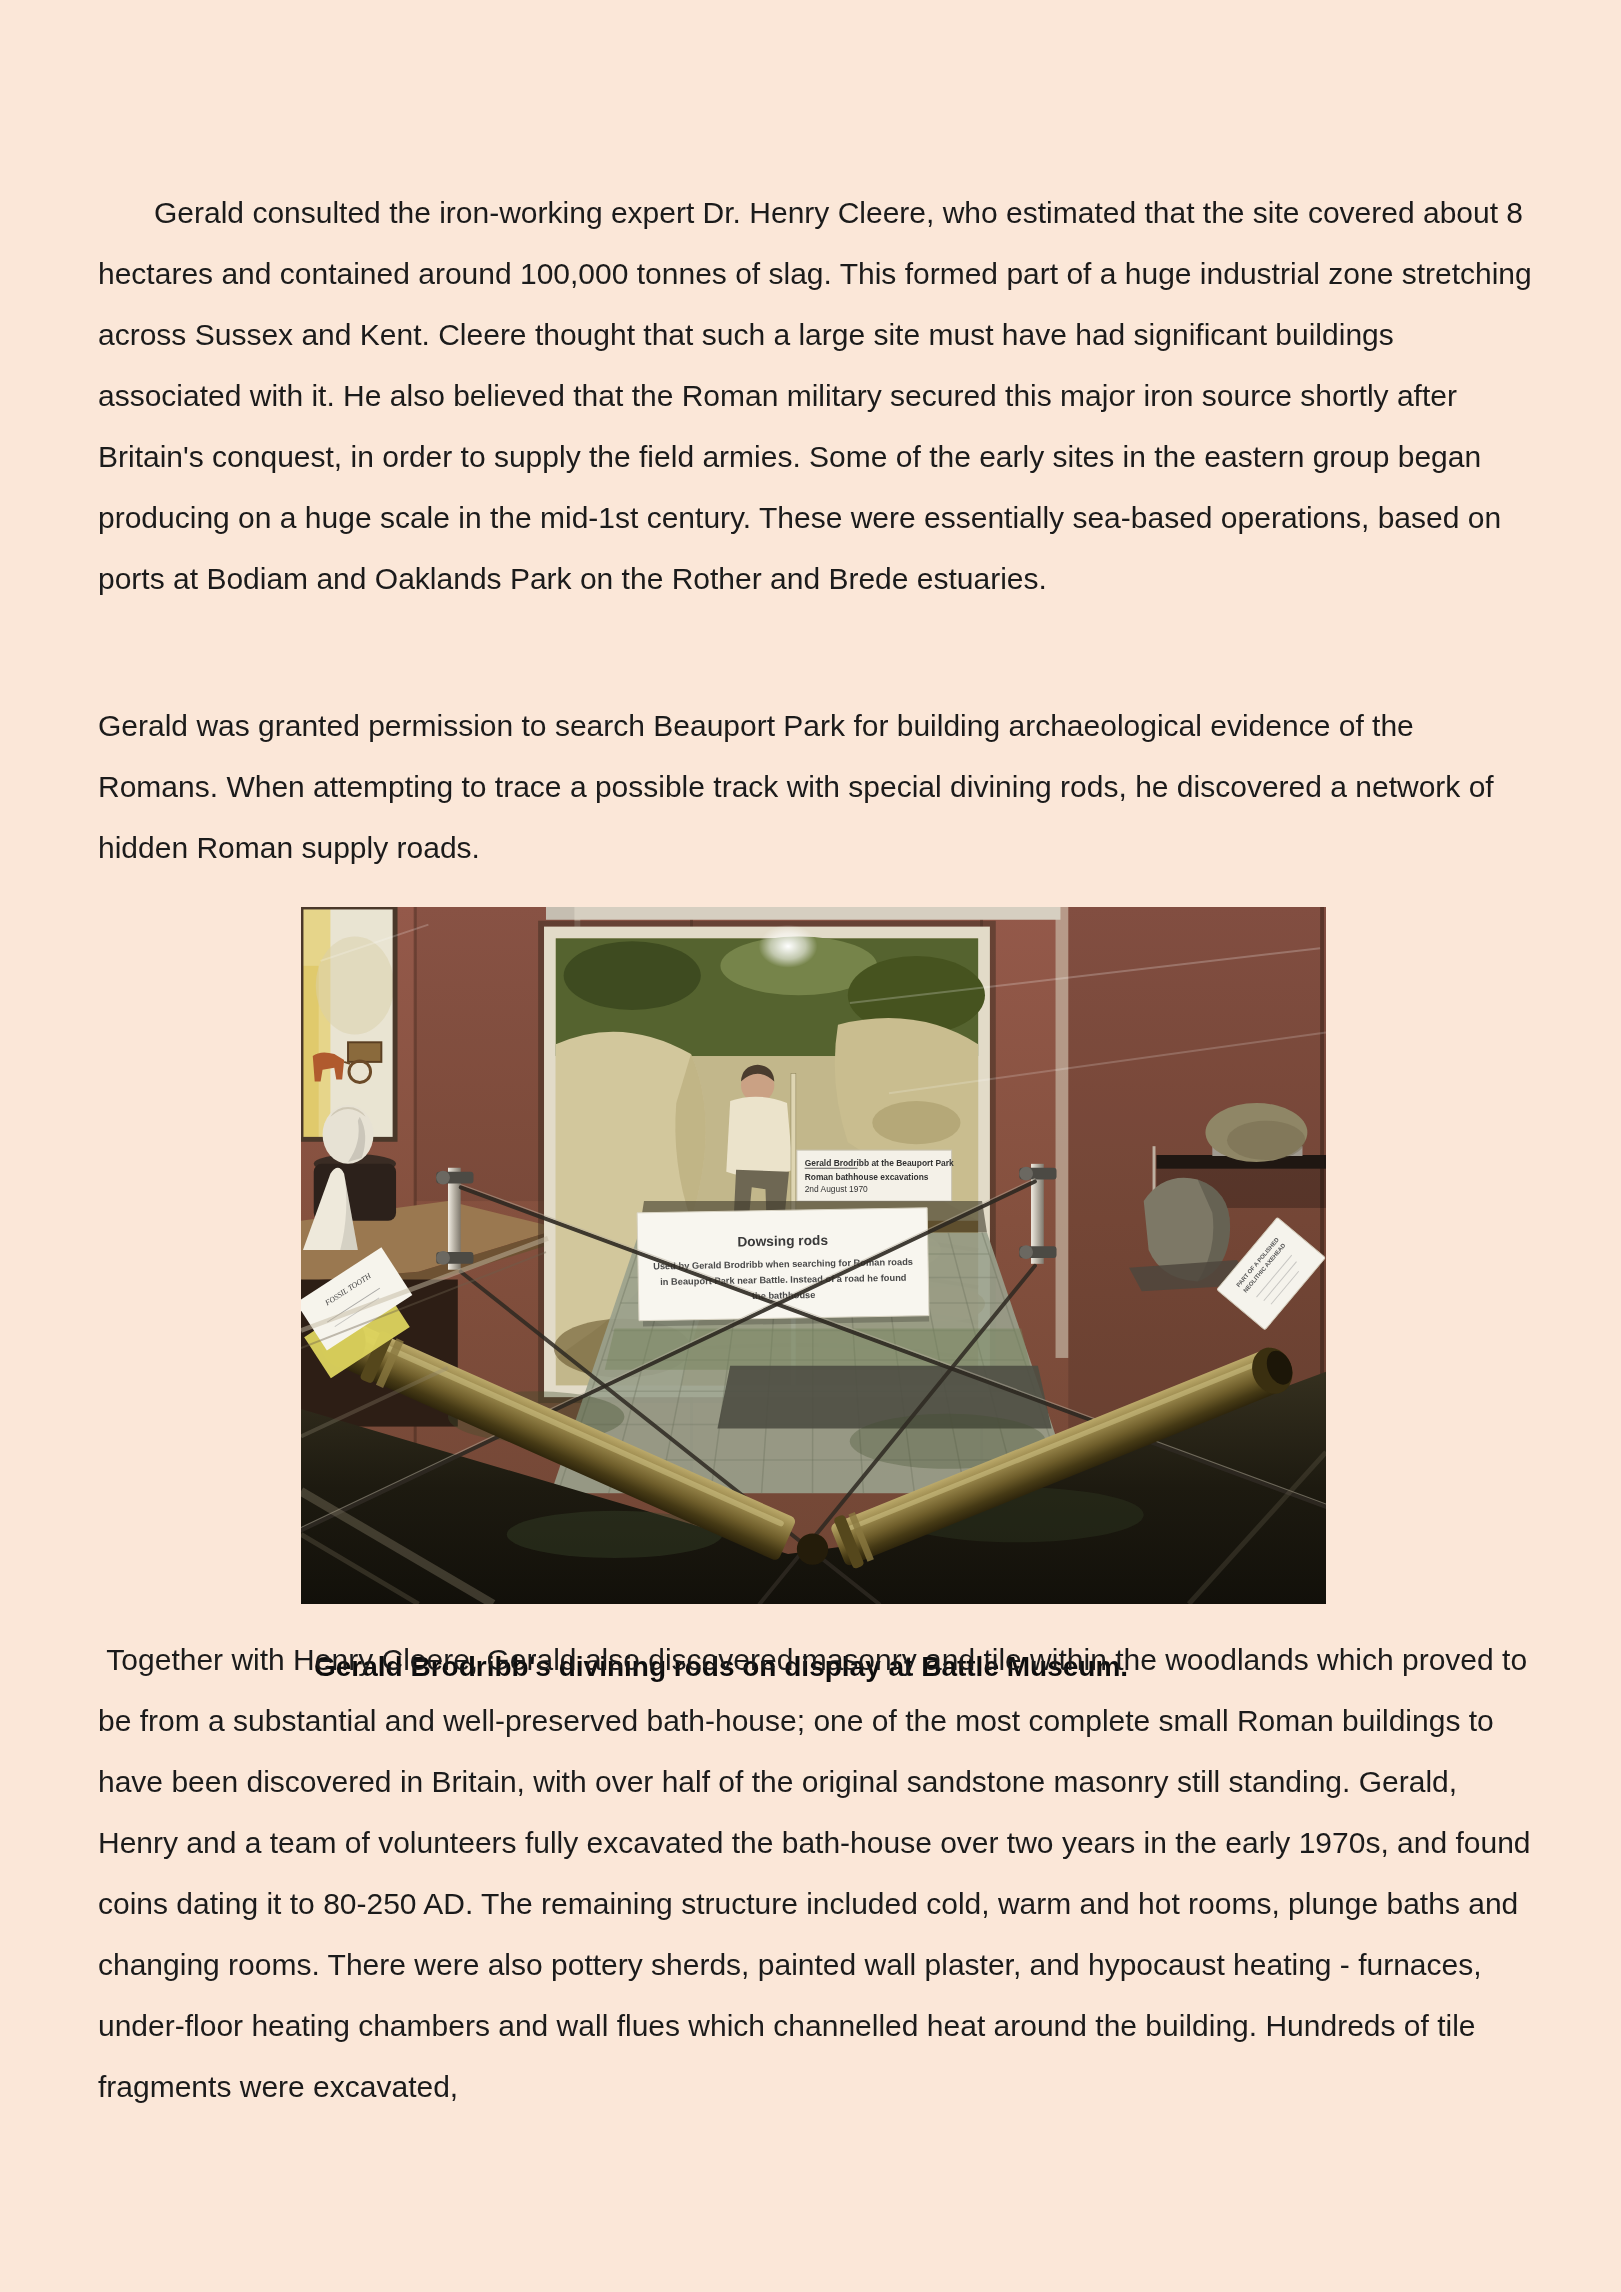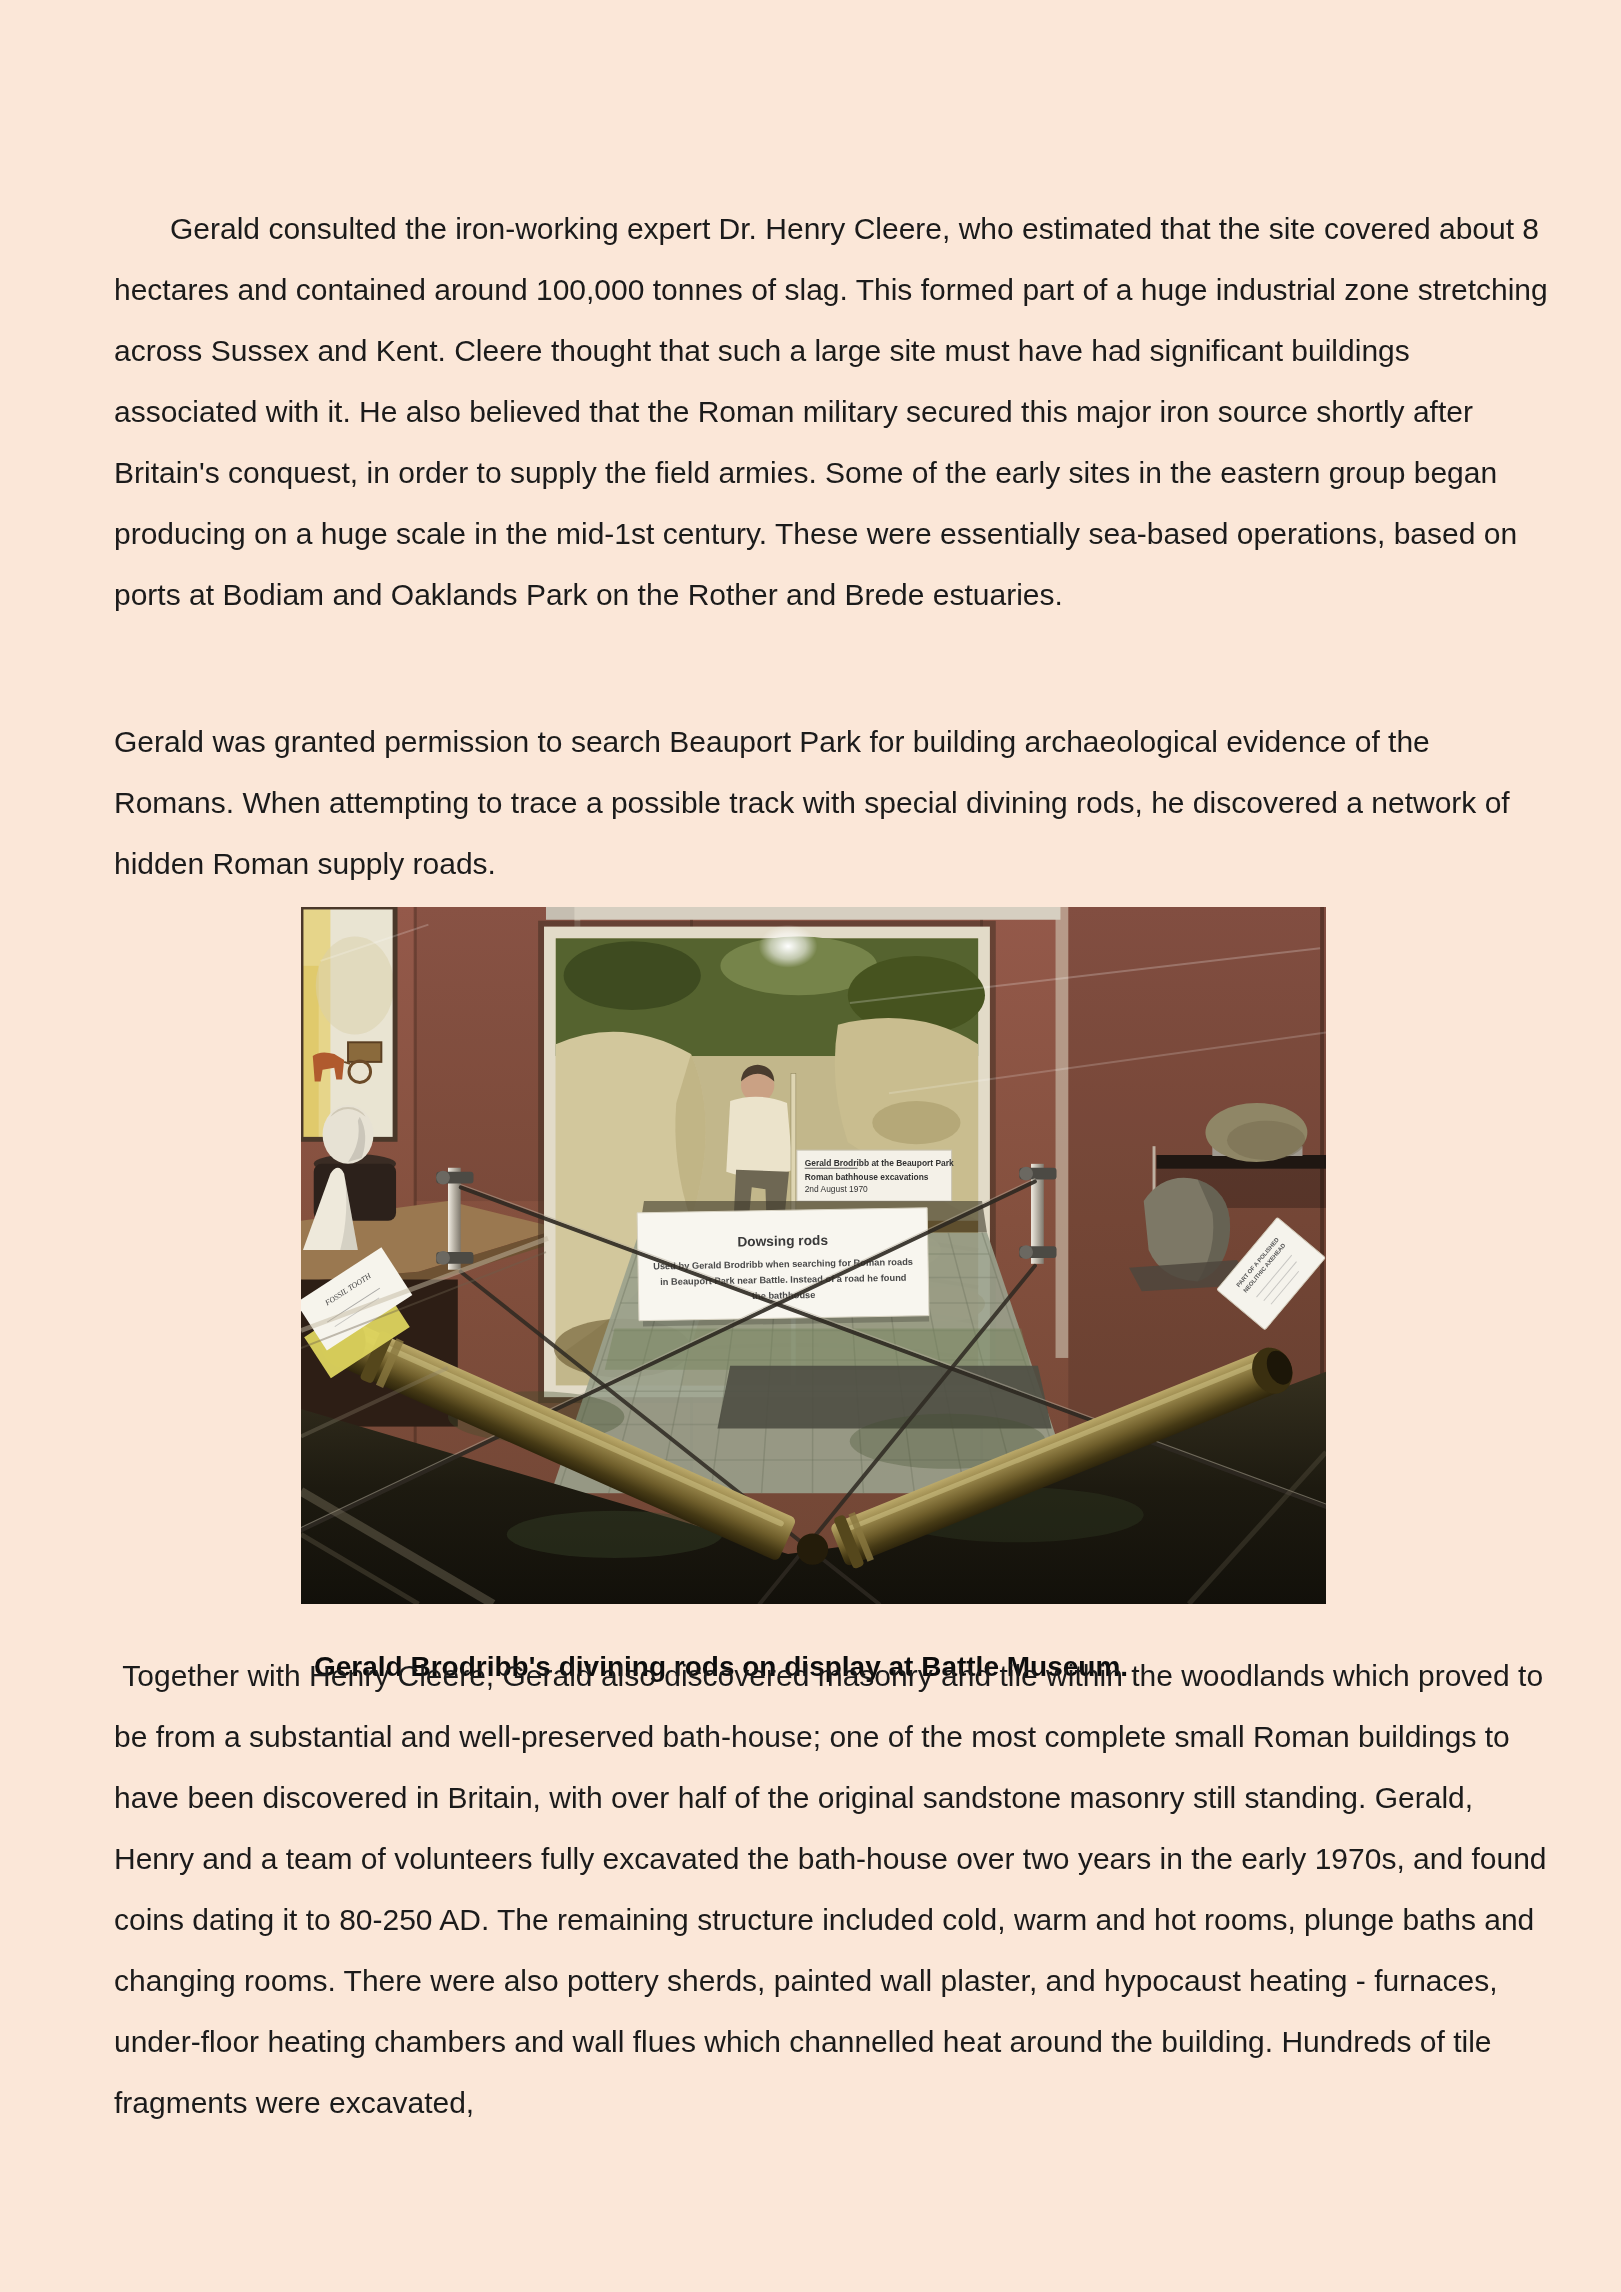--- a/index.html
+++ b/index.html
@@ -4,21 +4,21 @@
 <style>
   html,body{margin:0;padding:0;}
   body{
     width:1621px;height:2293px;position:relative;overflow:hidden;
     background:#fbe7d8;
     font-family:"Liberation Sans",sans-serif;
   }
   .para{
     position:absolute;left:98px;width:1441px;
     font-size:30px;line-height:61px;color:#1b1b1b;
-    white-space:pre-wrap;margin:16px;
+    white-space:pre-wrap;margin:0;
   }
   #para-1{top:182px;text-indent:56px;}
   #para-2{top:695px;}
   #para-3{top:1629px;}
   .photo-wrap{
     position:absolute;left:301px;top:907px;width:1025px;height:899px;text-align:right;
   }
   .caption{
     position:absolute;left:299px;top:1636px;
     font-size:28px;font-weight:bold;color:#0d0d0d;margin:15px;

